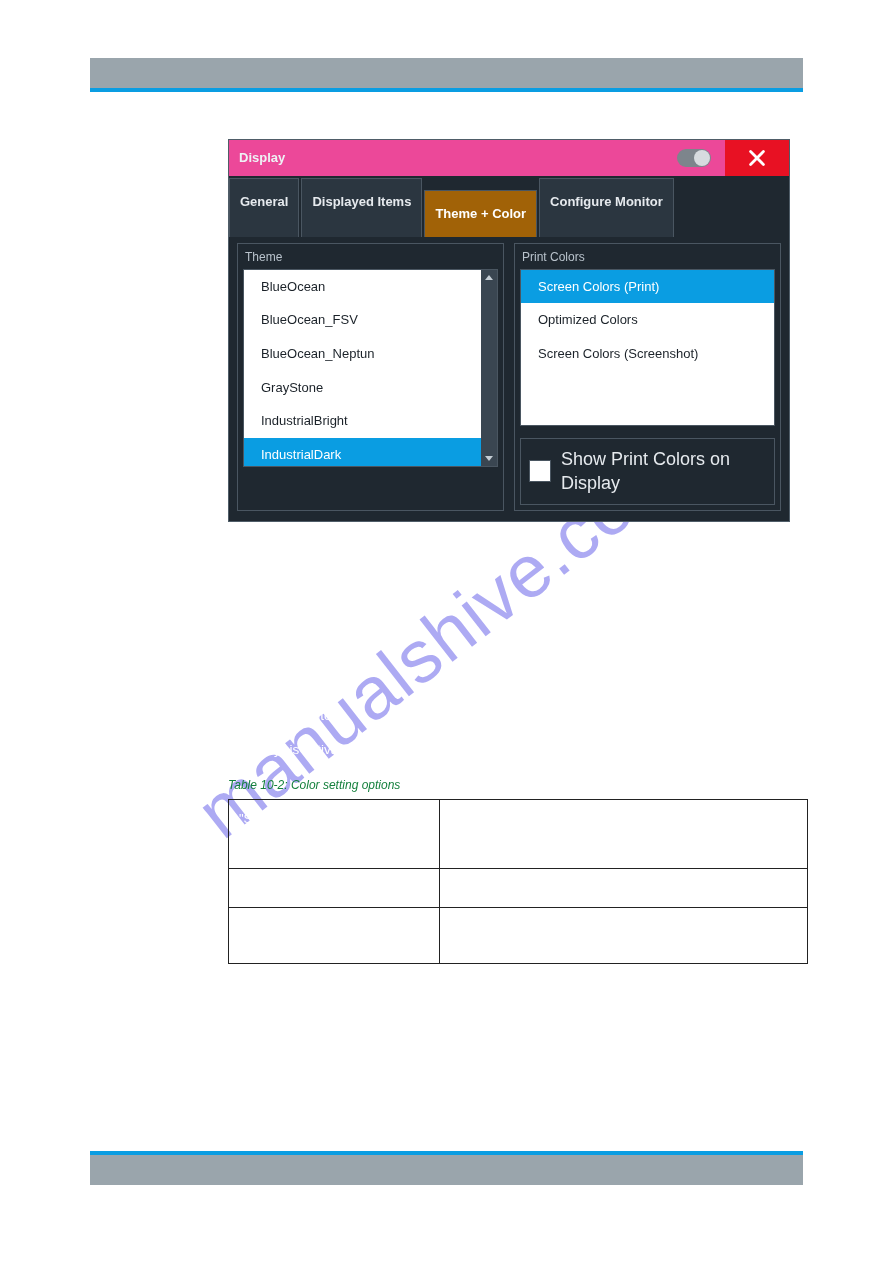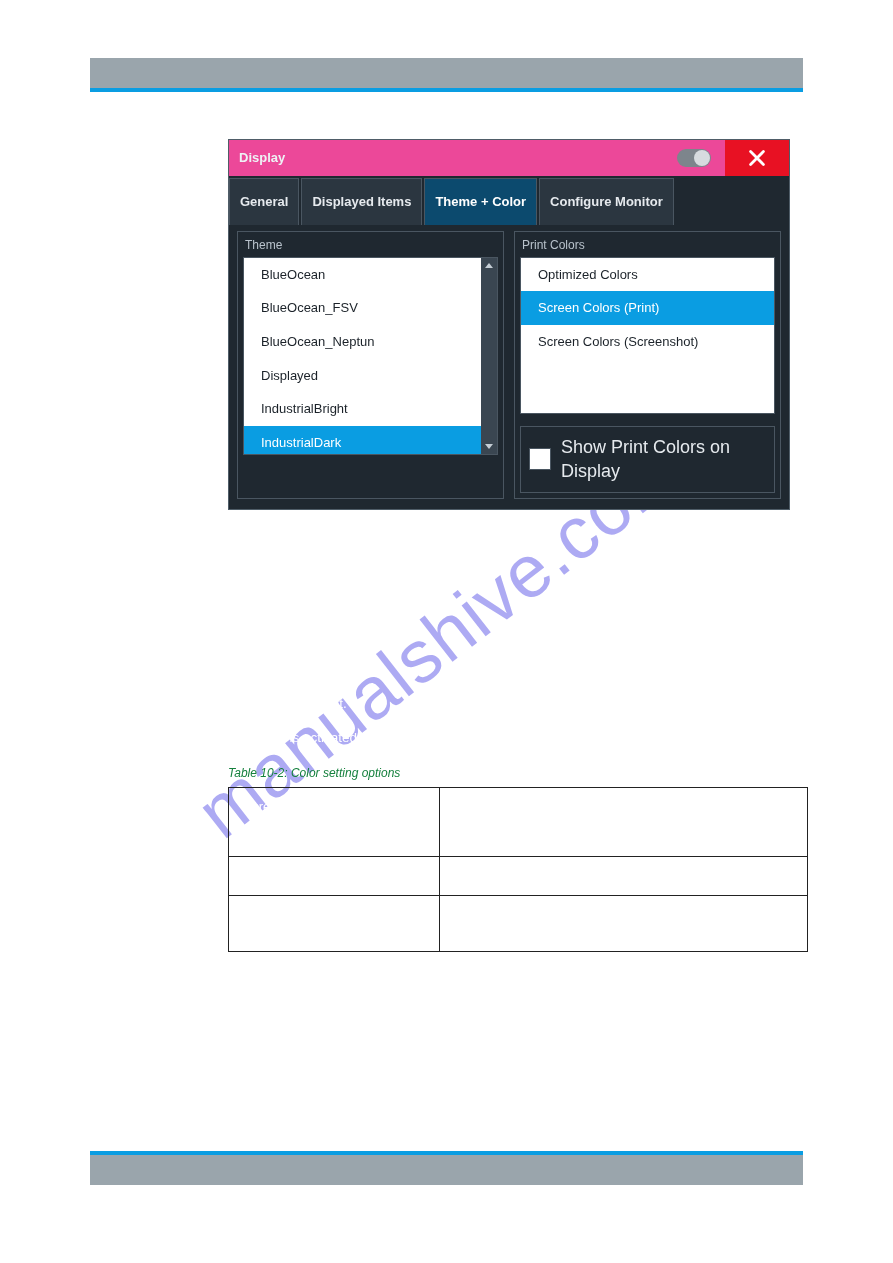--- a/index.html
+++ b/index.html
@@ -115,22 +115,23 @@
   .tab {
     padding: 14px 10px;
     background: #2b3640;
     color: #e6eaee;
     font-weight: bold;
     border: 1px solid #4a5661;
     border-bottom: none;
     cursor: pointer;
   }
   .tab.active {
-    background: #0c4a6e;
-    color: #ffffff;
+    background: #a16207;
+    color: #ffffff;
+    margin-top: 12px;
   }
 
   .panel-row {
     display: flex;
     gap: 10px;
     padding: 6px 8px 10px 8px;
     background: #1f2830;
   }
   .panel {
     flex: 1;
@@ -280,33 +281,33 @@
       </div>
 
     <div class="panel-row">
       <div class="panel">
         <div class="panel-label">Theme</div>
         <div class="listbox">
           <div class="scroll" id="themes">
               <div class="item">BlueOcean</div>
               <div class="item">BlueOcean_FSV</div>
               <div class="item">BlueOcean_Neptun</div>
-              <div class="item">Displayed</div>
+              <div class="item">GrayStone</div>
               <div class="item">IndustrialBright</div>
               <div class="item selected">IndustrialDark</div>
             </div>
           <div class="scrollbar-ind"></div>
         </div>
       </div>
       <div class="panel">
         <div class="panel-label">Print Colors</div>
         <div class="listbox prints">
           <div class="scroll" id="prints">
+              <div class="item selected">Screen Colors (Print)</div>
               <div class="item">Optimized Colors</div>
-              <div class="item selected">Screen Colors (Print)</div>
               <div class="item">Screen Colors (Screenshot)</div>
             </div>
         </div>
         <div class="show-print-row">
           <div class="chk"></div>
           <span>Show Print Colors on Display</span>
         </div>
       </div>
     </div>
   </div>

